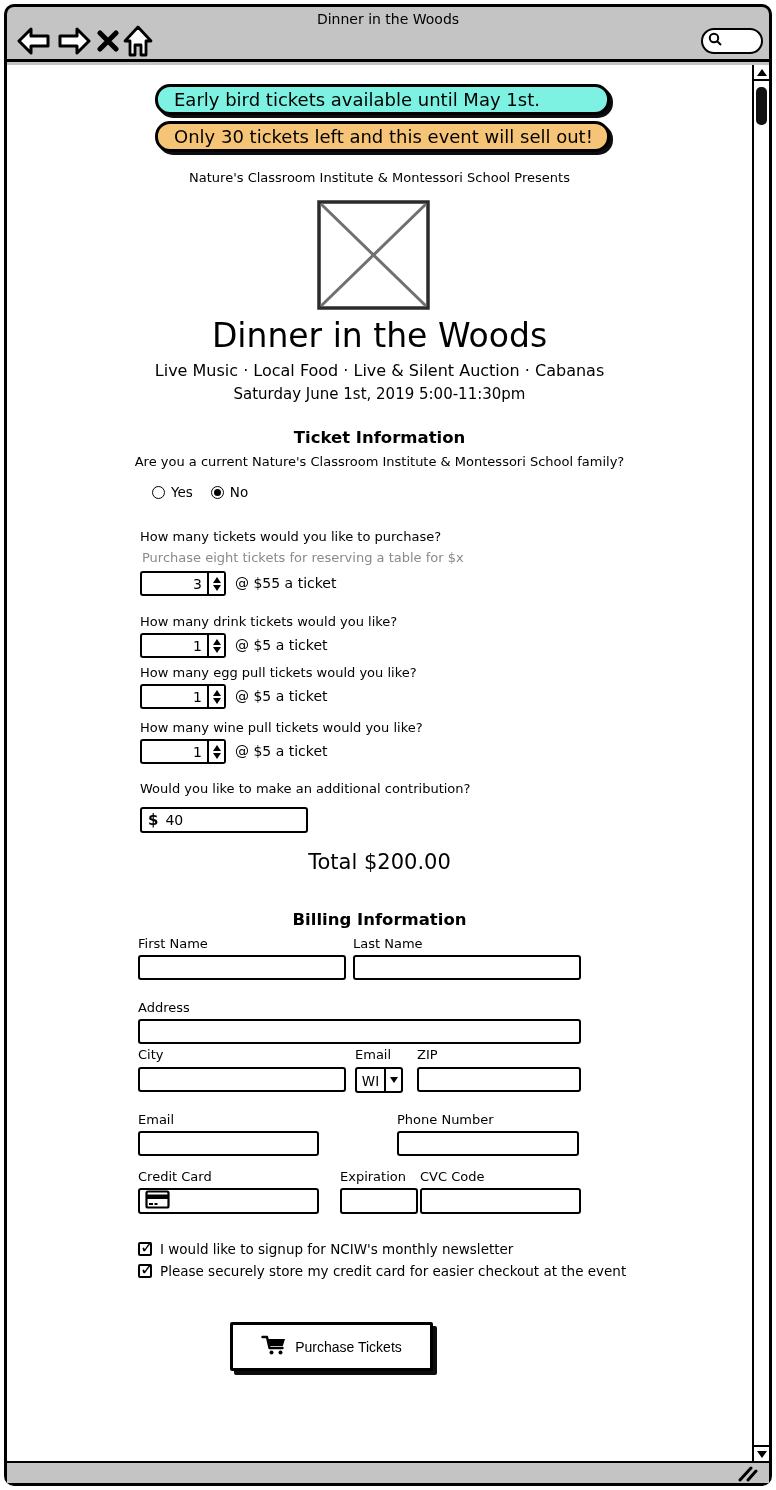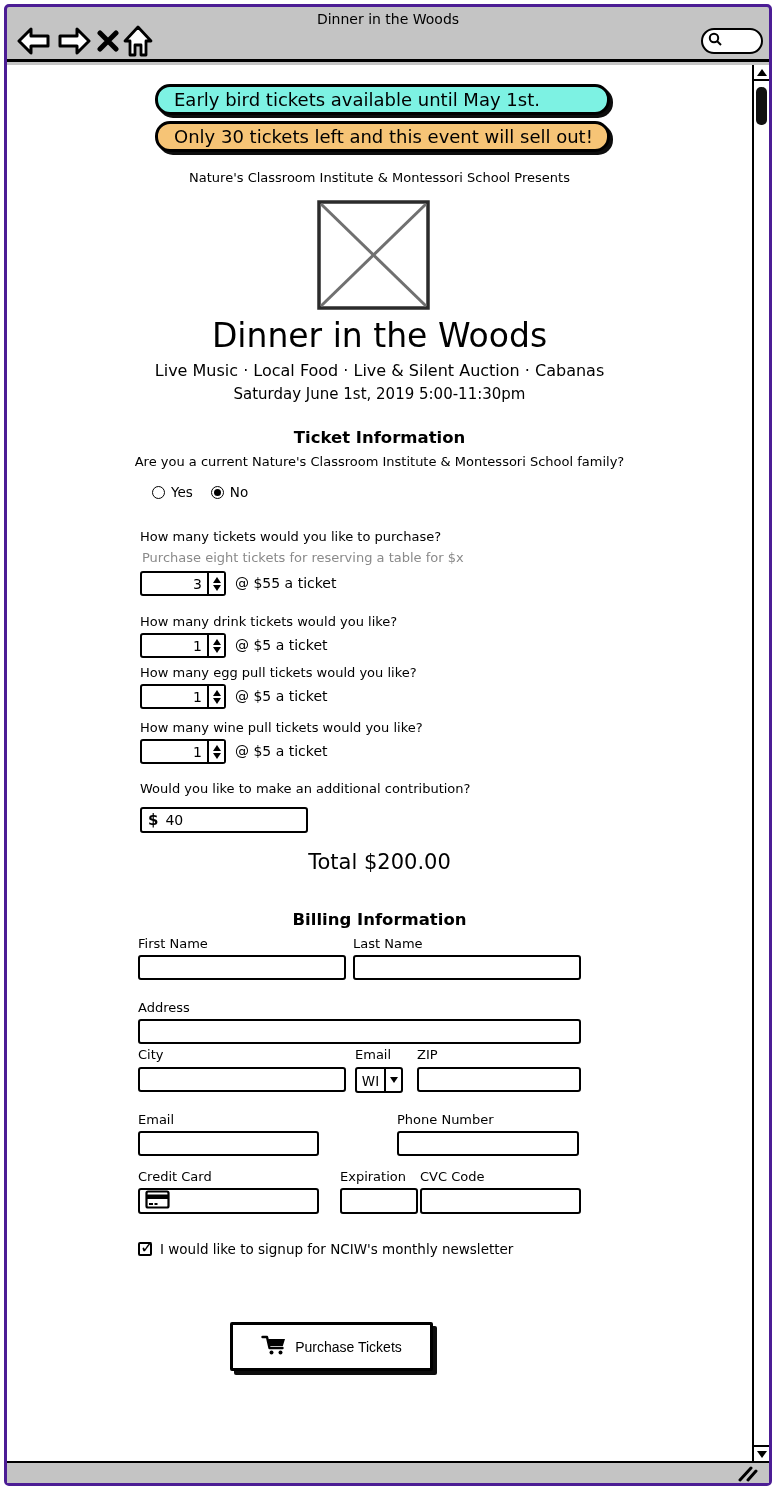--- a/index.html
+++ b/index.html
@@ -1,17 +1,17 @@
 <!DOCTYPE html>
 <html><head>
 <meta charset="utf-8">
 <style>
   * { margin:0; padding:0; box-sizing:border-box; }
   html,body { width:776px; height:1490px; background:#fff; font-family:"DejaVu Sans", sans-serif; color:#000; }
-  .window { position:absolute; left:4px; top:4px; width:768px; height:1482px; border:3px solid #4c1d95; border-radius:5px; background:#c4c4c4; }
+  .window { position:absolute; left:4px; top:4px; width:768px; height:1482px; border:3px solid #000000; border-radius:10px; background:#c4c4c4; }
   .win-inner { position:absolute; inset:0; }
   .win-title { position:absolute; top:4px; left:0; width:100%; text-align:center; font-size:14px; }
   .chrome { position:absolute; top:0; left:0; width:100%; height:55px; border-bottom:3px solid #000; }
   .tool-icon { position:absolute; }
   .urlbar { position:absolute; left:143px; top:21px; width:540px; height:26px; background:#fff; border:2.5px solid #000; border-radius:13px; display:flex; align-items:center; padding:0 10px; }
   .urlbar span { font-size:13.5px; text-decoration:underline; white-space:nowrap; }
   .searchbox { position:absolute; left:694px; top:21px; width:62px; height:26px; background:#fff; border:2.5px solid #000; border-radius:13px; display:flex; align-items:center; padding-left:4px; }
   .content-bg { position:absolute; left:0; top:58px; width:762px; height:1396px; background:#fff; }
   .bottom-strip { position:absolute; left:0; top:1454px; width:762px; height:22px; background:#c4c4c4; border-top:2px solid #000; }
   .resize-handle { position:absolute; right:6px; top:3px; }
@@ -232,20 +232,24 @@
           </svg>
       </span>
     </div>
     <input class="inp" style="left: 333px; top: 1181px; width: 78px; height: 26px;">
     <input class="inp" style="left: 413px; top: 1181px; width: 161px; height: 26px;">
 
     <div class="check-row" style="left:131px; top:1234px;">
       <span class="check-box checked"></span>
       <span>I would like to signup for NCIW's monthly newsletter</span>
     </div>
+    <div class="check-row" style="left:131px; top:1256px;">
+      <span class="check-box checked"></span>
+      <span>Please securely store my credit card for easier checkout at the event</span>
+    </div>
 
     <button class="purchase-btn">
       <span>
         <svg width="26" height="22" viewBox="0 0 26 22">
             <path d="M1.5 3 H6 L8.5 14 H21.5" fill="none" stroke="#000" stroke-width="2.4" stroke-linecap="round" stroke-linejoin="round"></path>
             <path d="M7 5 H24 L21.8 12 H8.6 Z" fill="#000"></path>
             <circle cx="10.5" cy="18.5" r="2" fill="#000"></circle>
             <circle cx="19.5" cy="18.5" r="2" fill="#000"></circle>
           </svg>
       </span>

